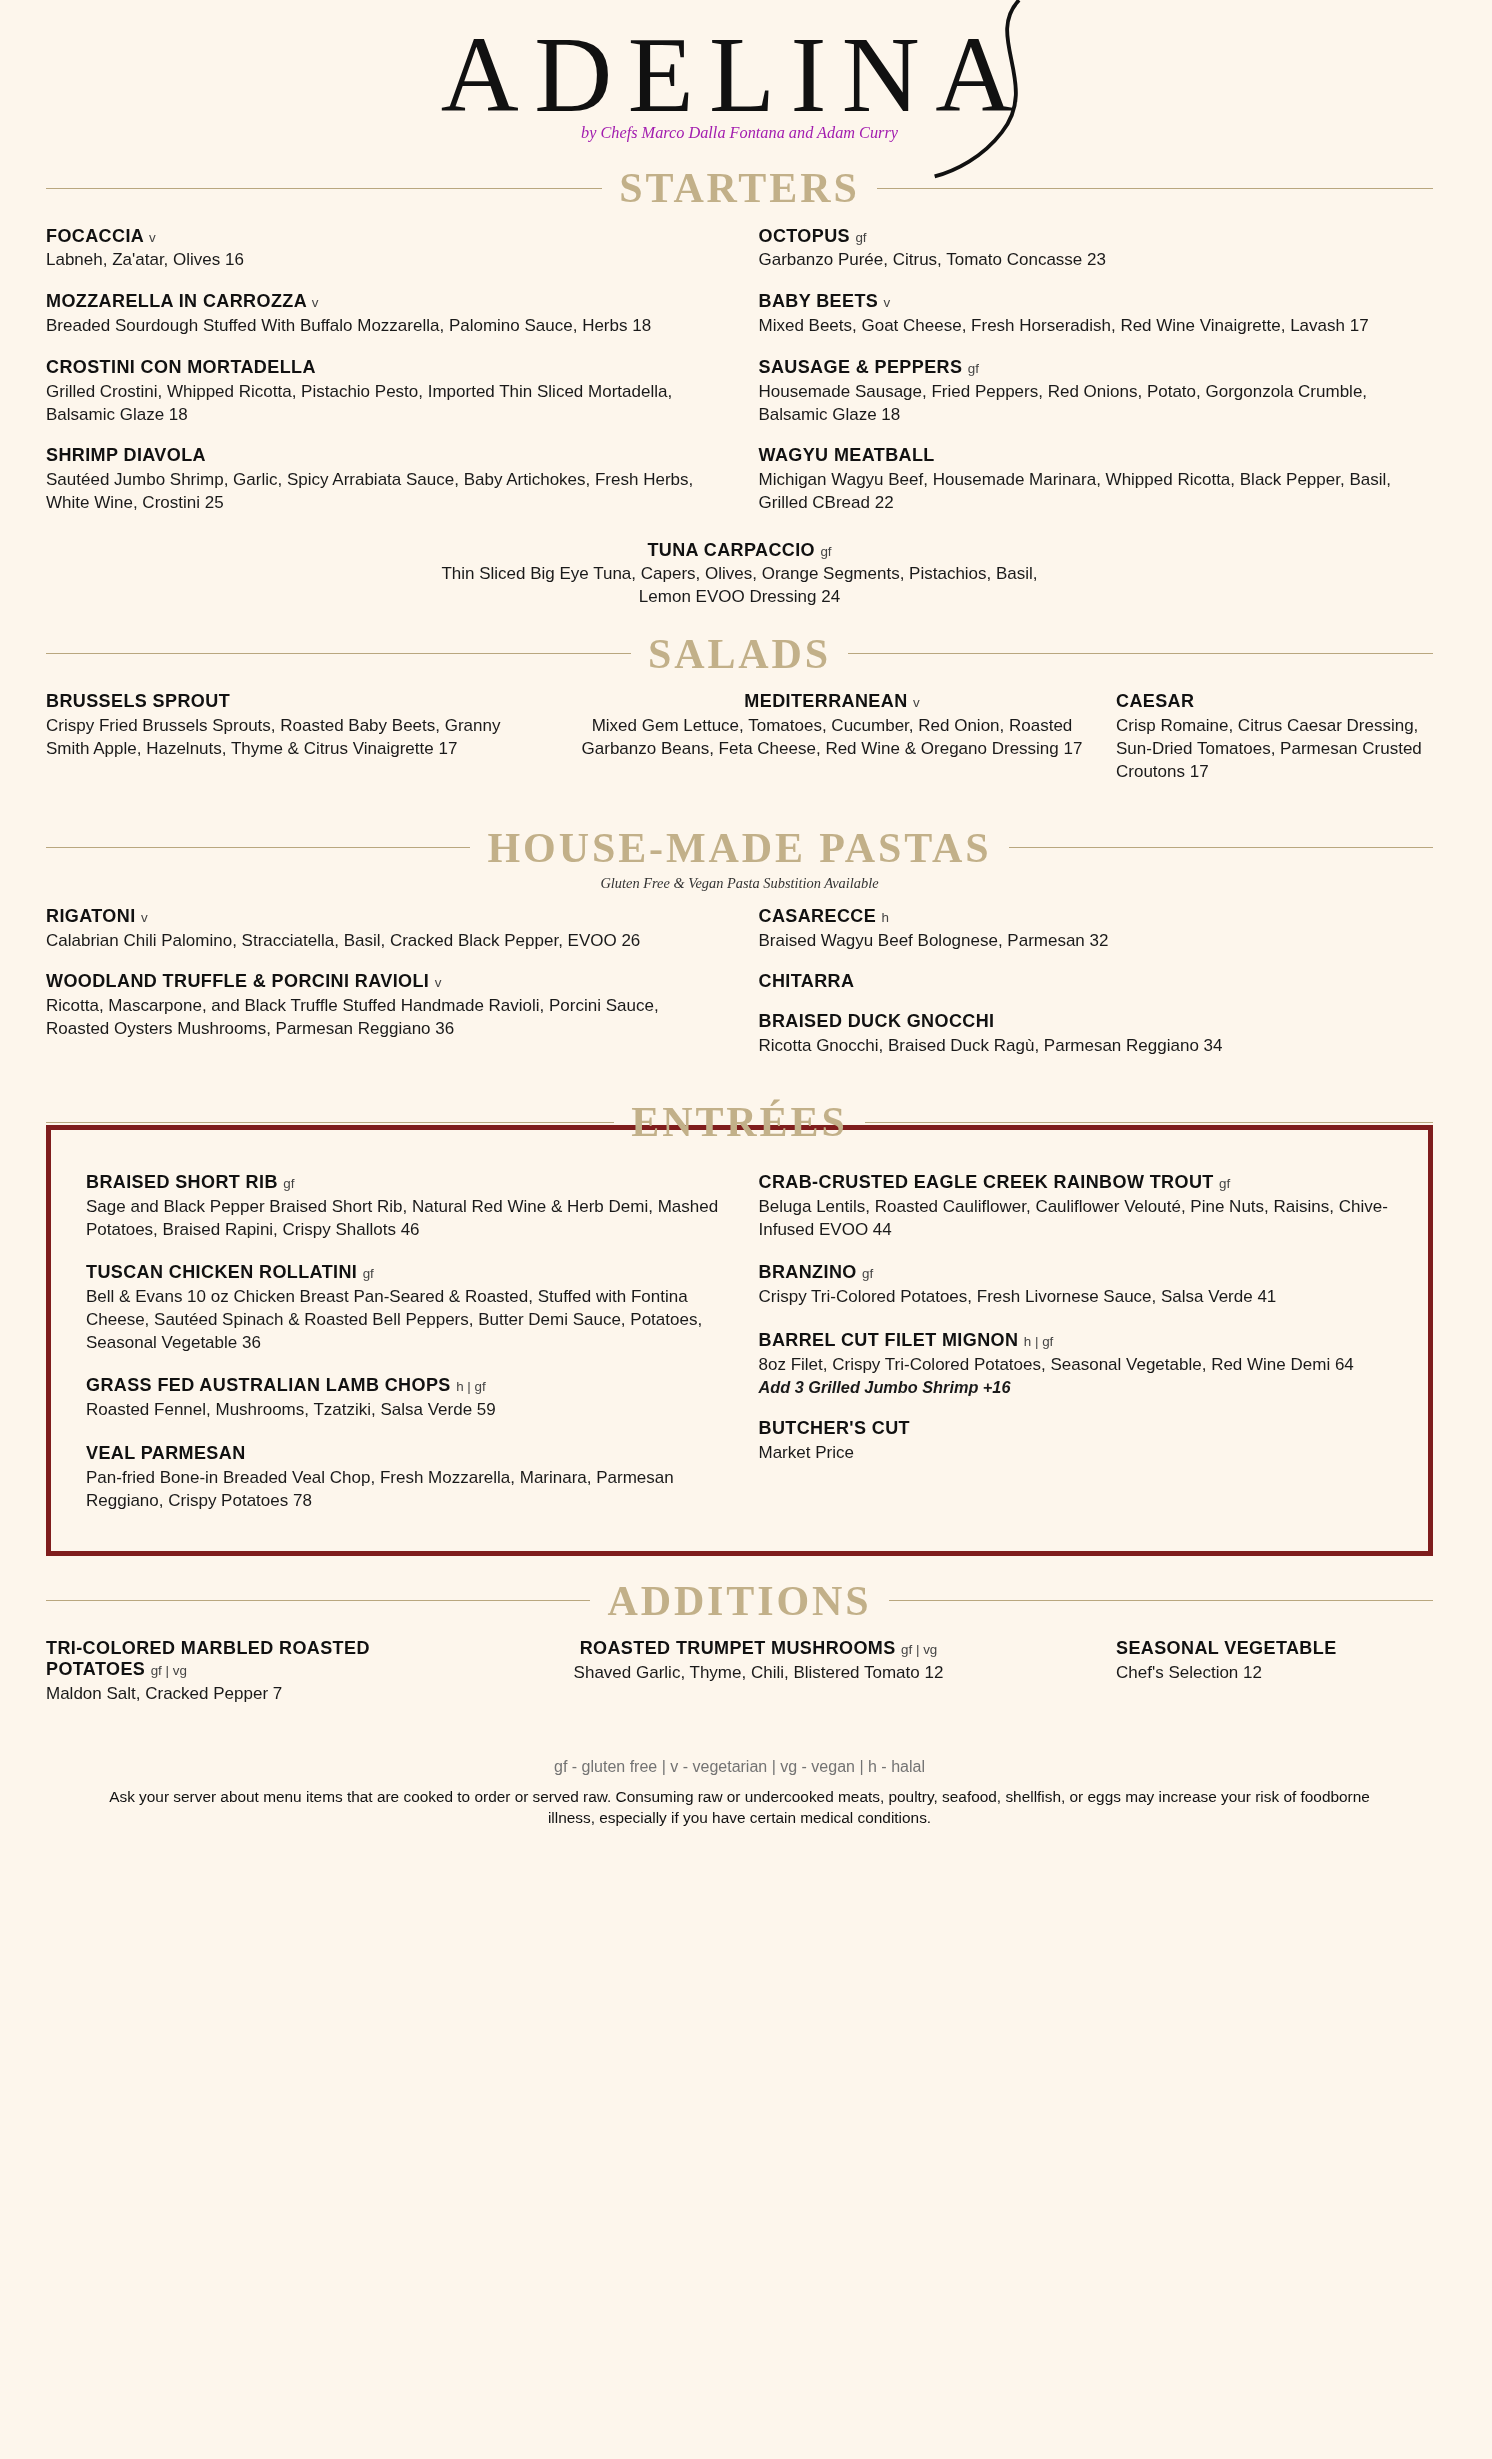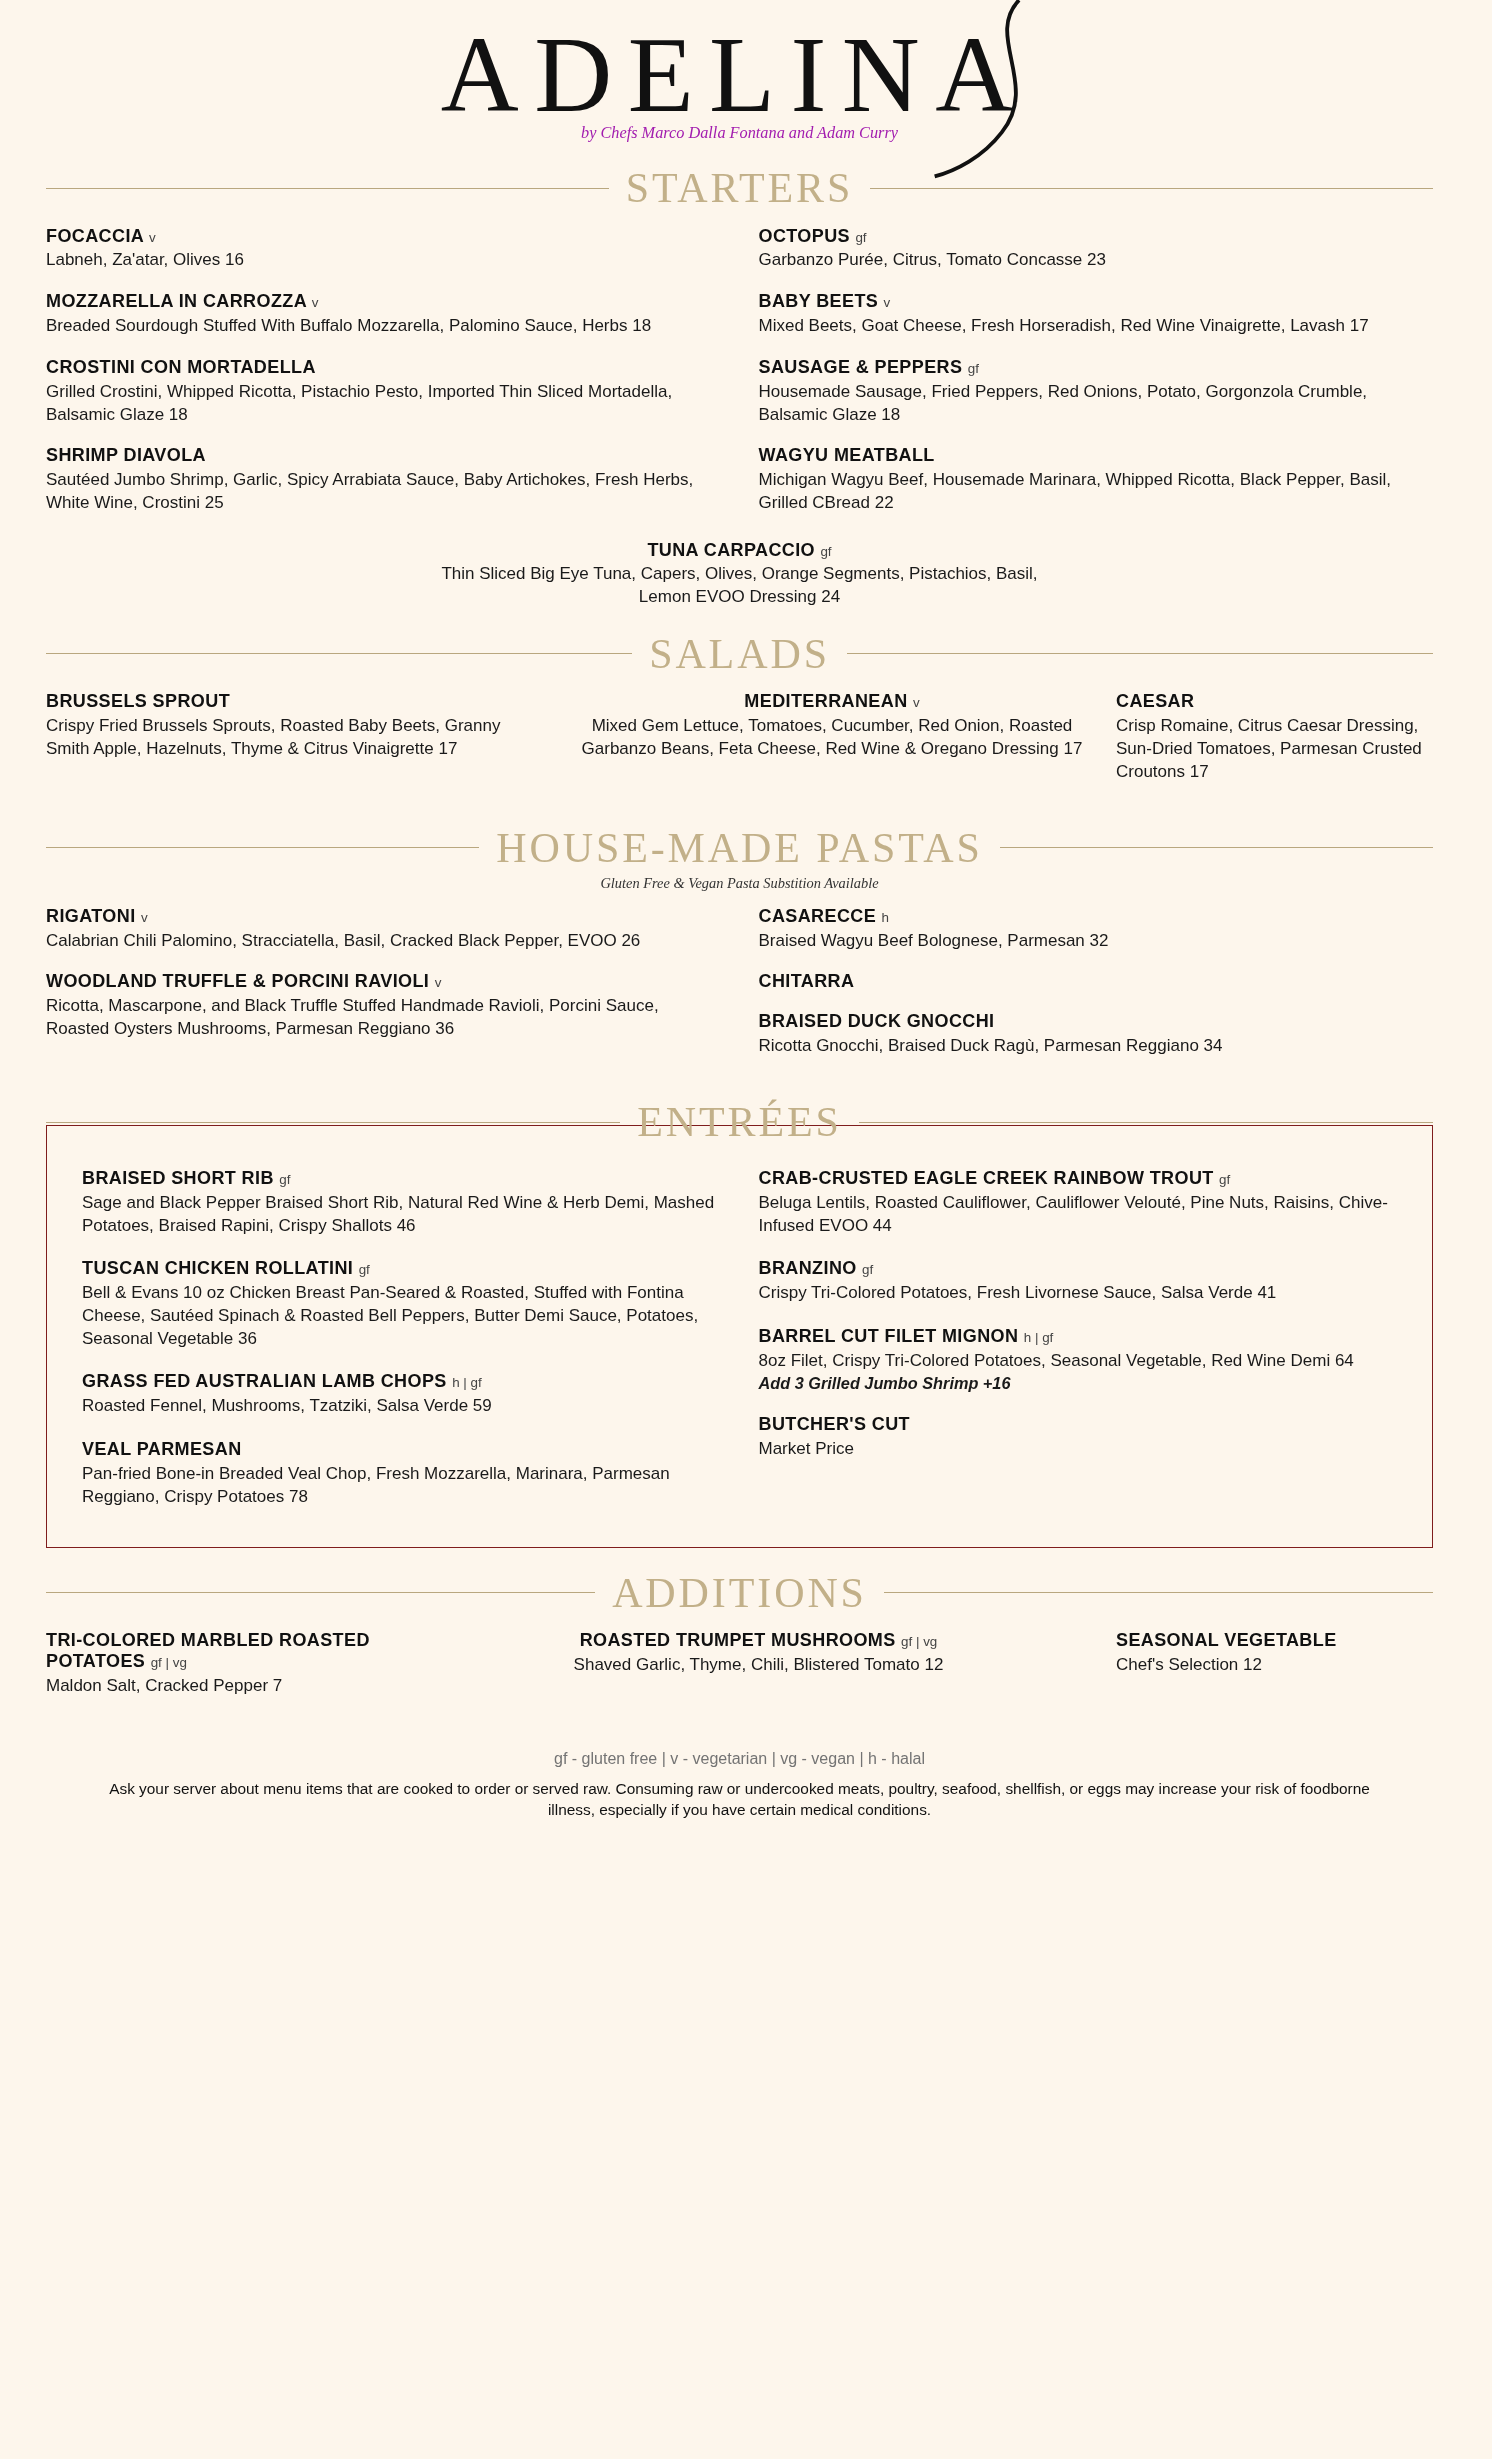--- a/index.html
+++ b/index.html
@@ -58,21 +58,21 @@
     gap: 17.3px;
     margin: 21px 0 3.8px 0;
   }
   .section-head .rule {
     flex: 1 1 auto;
     height: 1px;
     background: #b9a77f;
   }
   .section-head h2 {
     font-family: "Liberation Serif", serif;
-    font-weight: 400;
+    font-weight: 700;
     font-size: 42px;
     letter-spacing: 2.9px;
     color: #c2b089;
     margin: 0;
     white-space: nowrap;
   }
   .sub-note {
     text-align: center;
     font-family: "Liberation Serif", serif;
     font-style: italic;
@@ -122,21 +122,21 @@
   .cols3 {
     display: flex;
     gap: 33px;
     margin-top: 13.4px;
   }
   .salad-mid { text-align: center; }
   .salad-right { max-width: 317px; }
 
   
   .entree-box {
-    border: 1px solid #7f1d1d;
+    border: 5px solid #7f1d1d;
     padding: 25px 35px 17.3px 35px;
     margin-top: -25px;
     padding-top: 42px;
   }
   .entree-head-wrap { position: relative; z-index: 2; }
   .entree-box .cols2 { margin-top: 0; }
   .entree-box .item { margin-bottom: 21px; }
 
   
   .additions { display: flex; gap: 29px; margin-top: 13.4px; }

